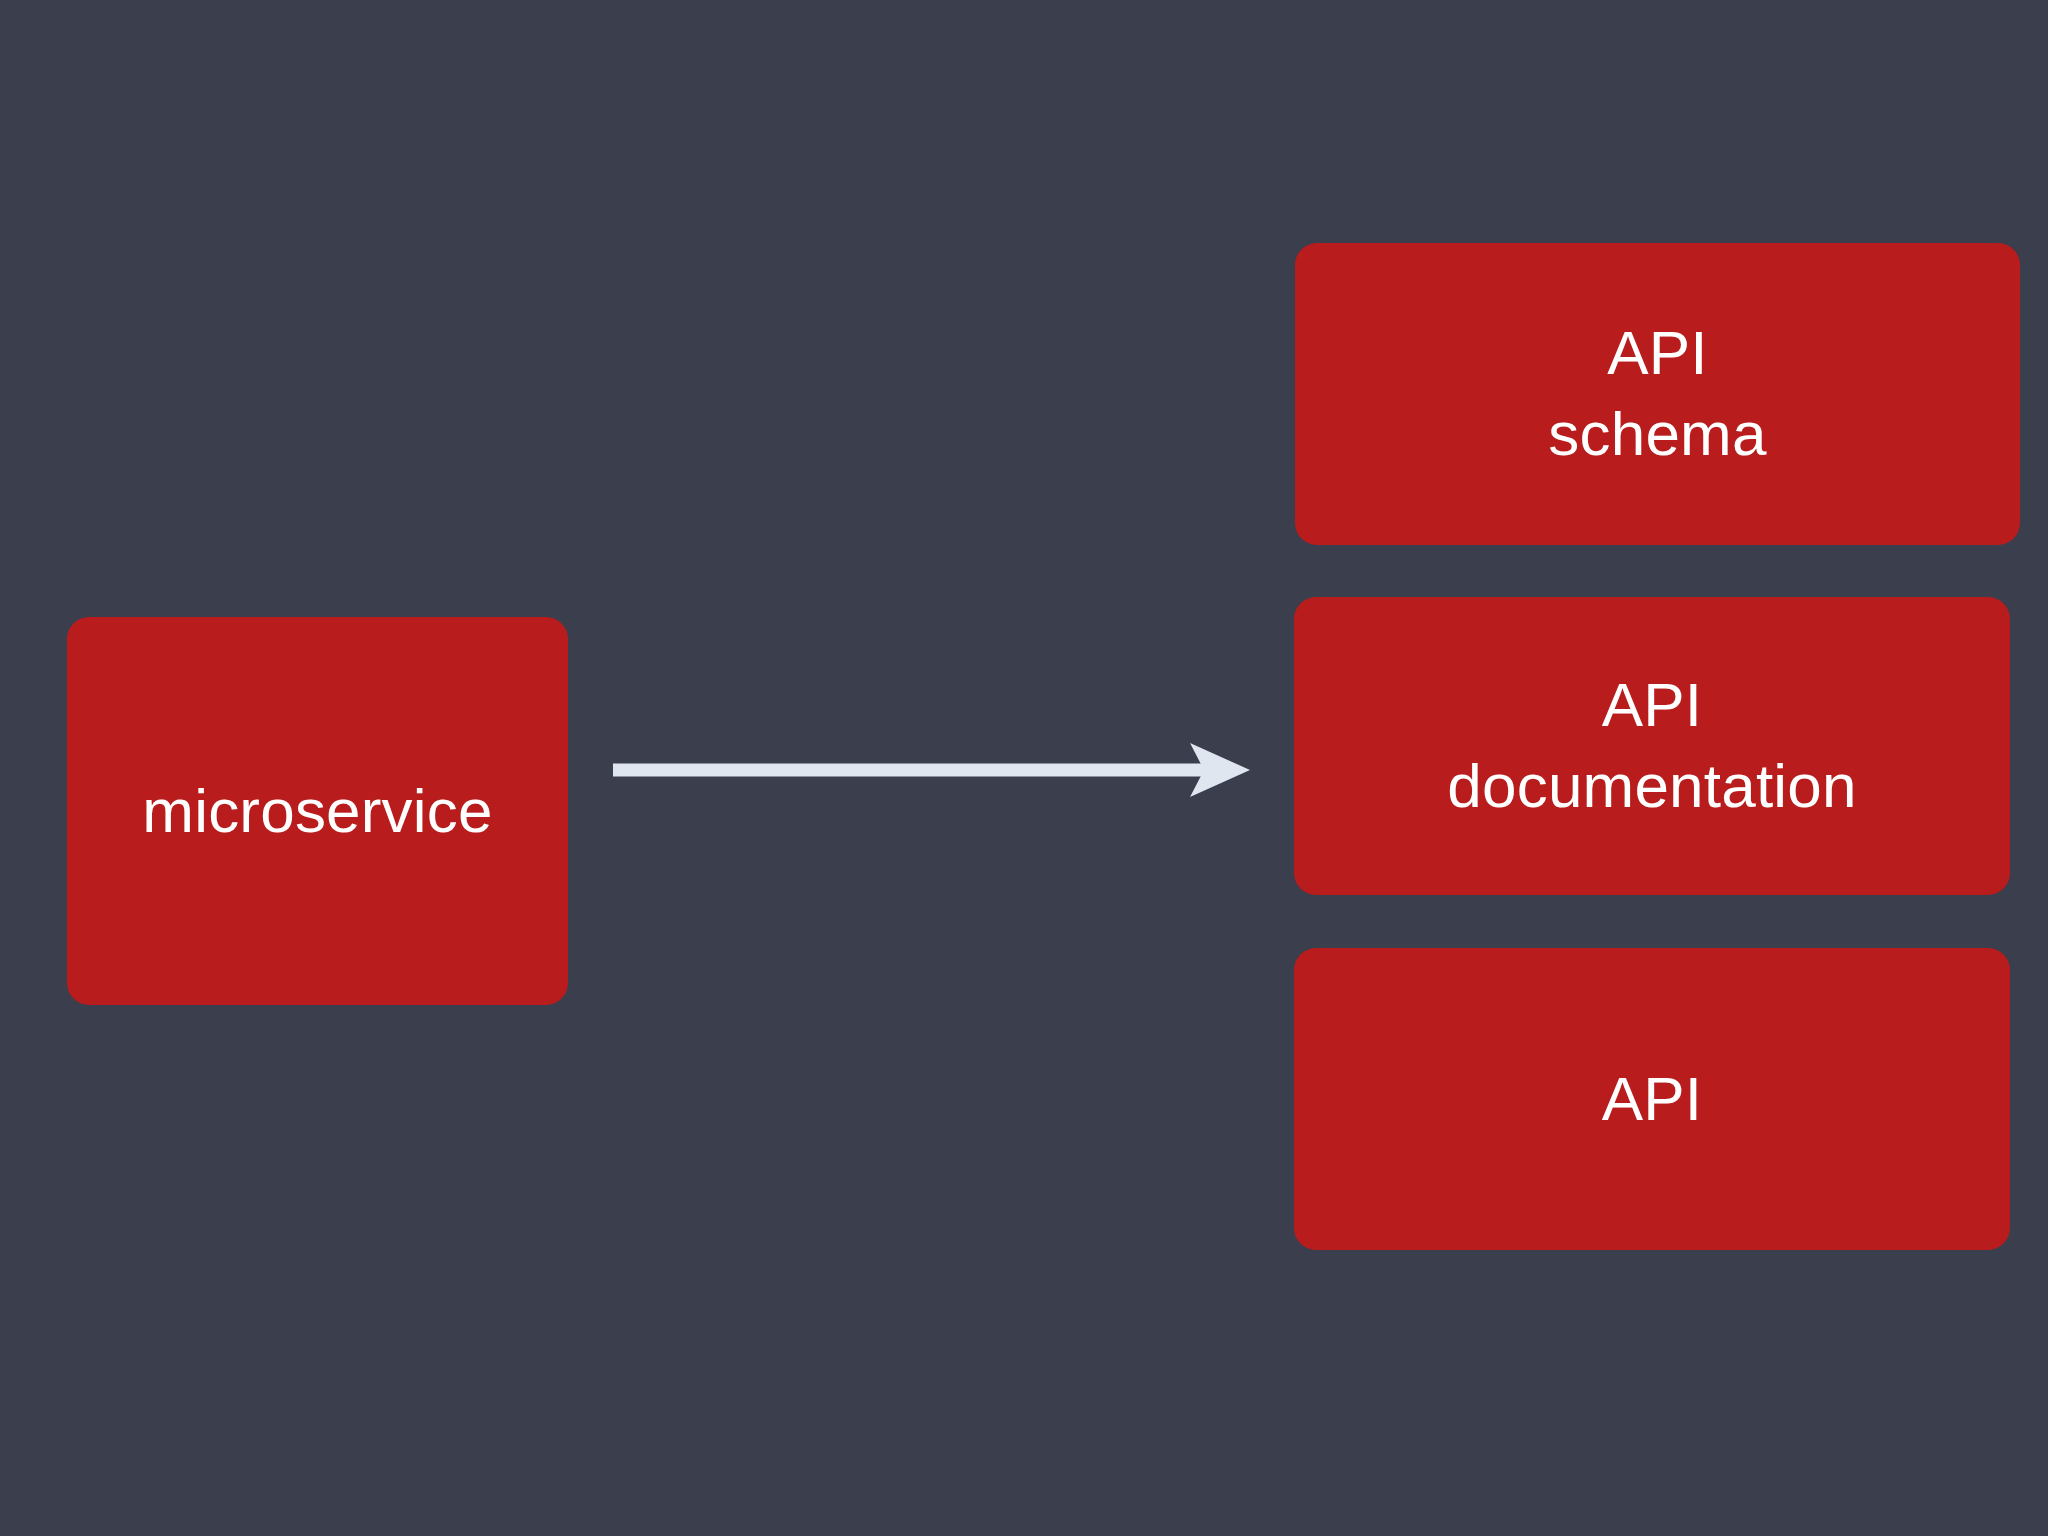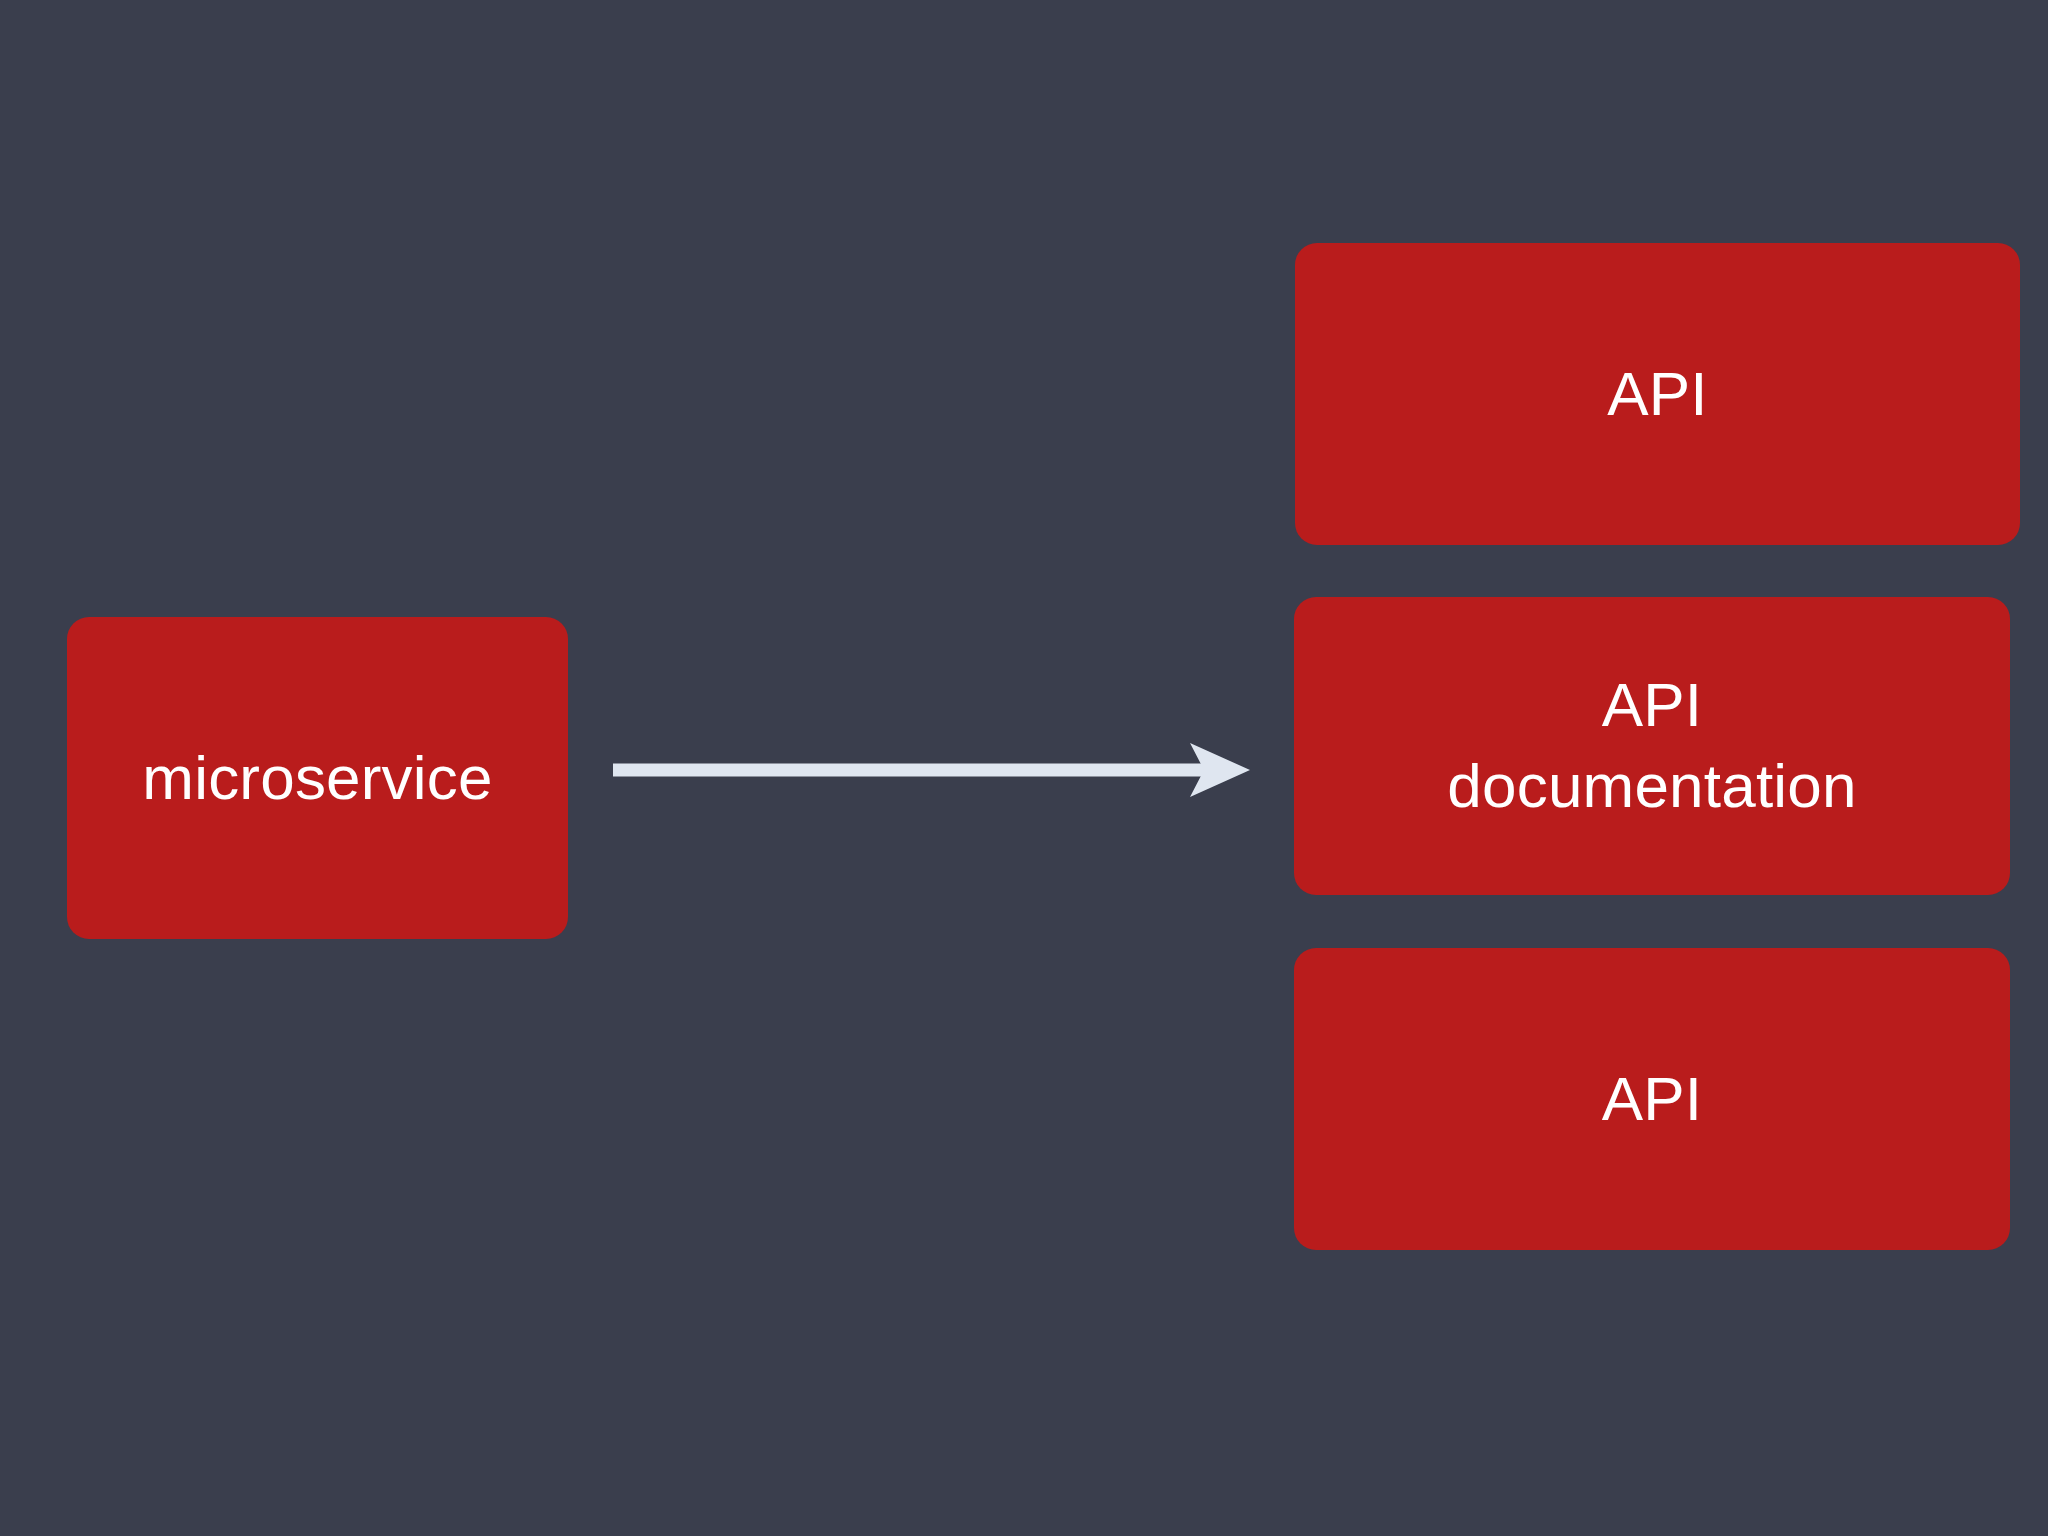--- a/index.html
+++ b/index.html
@@ -31,21 +31,21 @@
     display: block;
     line-height: 1.30;
     font-weight: 300;
     letter-spacing: 0.2px;
     white-space: nowrap;
   }
 
   
   #node-microservice {
     left: 67px;  top: 617px;
-    width: 501px; height: 322px;
+    width: 501px; height: 388px;
   }
   #node-microservice .node-line { font-size: 62px; }
 
   #node-api-schema {
     left: 1295px; top: 243px;
     width: 725px; height: 302px;
   }
   #node-api-documentation {
     left: 1294px; top: 597px;
     width: 716px; height: 298px;
@@ -79,20 +79,21 @@
 
   <div id="connector-arrow">
     <svg width="670" height="80" viewBox="0 0 670 80">
       <line x1="13" y1="40" x2="612" y2="40" stroke="#dfe6f0" stroke-width="13"></line>
       <polygon points="590,13 650,40 590,67 604,40" fill="#dfe6f0"></polygon>
     </svg>
   </div>
 
   <div class="node" id="node-api-schema">
     <span class="node-line">API</span>
+    <span class="node-line">schema</span>
   </div>
 
   <div class="node" id="node-api-documentation">
     <span class="node-line">API</span>
     <span class="node-line">documentation</span>
   </div>
 
   <div class="node" id="node-api-validation">
     <span class="node-line">API</span>
   </div>

